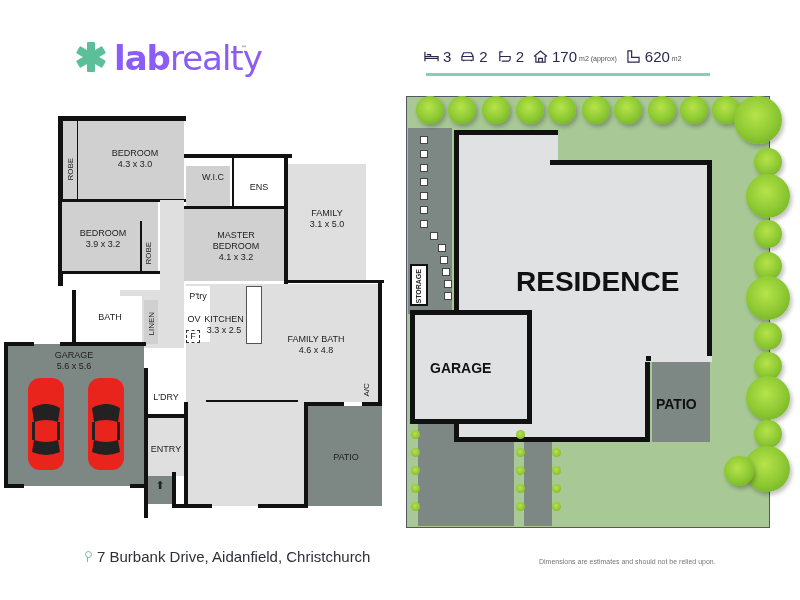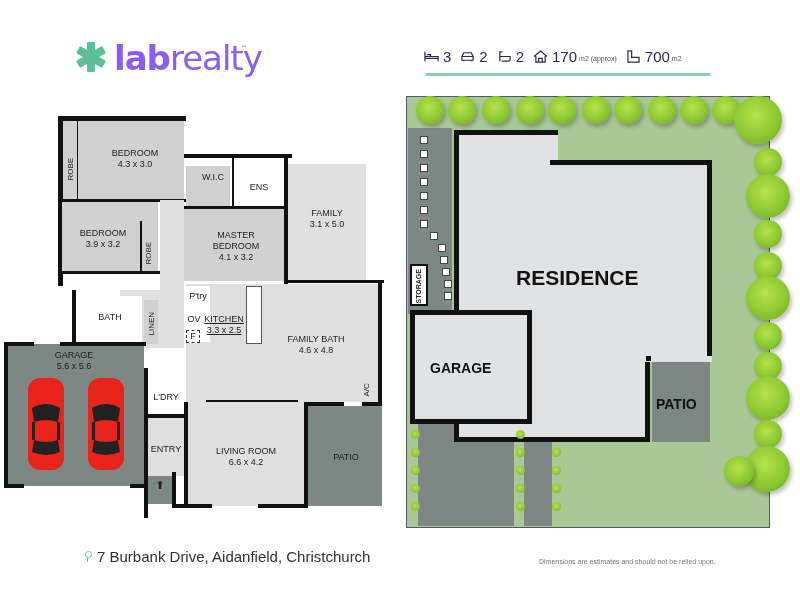--- a/index.html
+++ b/index.html
@@ -90,21 +90,21 @@
     <svg viewBox="0 0 16 14">
         <path d="M1 7L8 1l7 6M3 5v8h10V5M6 13V9h4v4" fill="none" stroke="#2a2850" stroke-width="1.3"></path>
       </svg>
     <span>170</span>
     <span class="unit">m2 (approx)</span>
   </div>
   <div class="stat">
     <svg viewBox="0 0 16 14">
         <path d="M2 1h4v7h8v5H2z" fill="none" stroke="#2a2850" stroke-width="1.3"></path>
       </svg>
-    <span>700</span>
+    <span>620</span>
     <span class="unit">m2</span>
   </div>
 </div>
 <div class="abs stats-rule"></div>
 
 <div class="abs plan">
 
   <div class="room" style="left:62px;top:12px;width:122px;height:80px;"></div>
   <div class="wall" style="left:58px;top:8px;width:128px;height:5px;"></div>
   <div class="wall" style="left:58px;top:8px;width:5px;height:170px;"></div>
@@ -138,21 +138,21 @@
   <div class="label" style="left:288px;top:100px;width:78px;"><span>FAMILY</span><br><span>3.1 x 5.0</span></div>
   <div class="wall" style="left:284px;top:172px;width:100px;height:3px;"></div>
 
   <div class="room light" style="left:186px;top:176px;width:192px;height:118px;"></div>
   <div class="wall" style="left:378px;top:172px;width:4px;height:130px;"></div>
   <div class="room white" style="left:186px;top:178px;width:24px;height:56px;"></div>
   <div class="label" style="left:184px;top:183px;width:28px;">P'try</div>
   <div class="label" style="left:184px;top:206px;width:20px;">OV</div>
   <div class="label" style="left:186px;top:222px;width:14px;border:1px dashed #333;background:#fff;">F</div>
   <div class="room white" style="left:246px;top:178px;width:16px;height:58px;border:1px solid #555;"></div>
-  <div class="label" style="left:202px;top:206px;width:44px;text-decoration:underline;"><span>KITCHEN</span><br><span>3.3 x 2.5</span></div>
+  <div class="label" style="left:202px;top:206px;width:44px;"><span>KITCHEN</span><br><span>3.3 x 2.5</span></div>
   <div class="label" style="left:276px;top:226px;width:80px;"><span>FAMILY BATH</span><br><span>4.6 x 4.8</span></div>
   <div class="vlabel" style="left:356px;top:274px;width:20px;">A/C</div>
   <div class="wall" style="left:206px;top:292px;width:92px;height:2px;"></div>
 
   <div class="wall" style="left:72px;top:182px;width:4px;height:56px;"></div>
   <div class="room white" style="left:76px;top:188px;width:66px;height:48px;"></div>
   <div class="label" style="left:90px;top:204px;width:40px;">BATH</div>
   <div class="room" style="left:144px;top:192px;width:14px;height:44px;"></div>
   <div class="vlabel" style="left:136px;top:208px;width:30px;">LINEN</div>
 
@@ -185,21 +185,20 @@
   <div class="room light" style="left:148px;top:310px;width:40px;height:58px;"></div>
   <div class="label" style="left:146px;top:336px;width:40px;">ENTRY</div>
   <div class="room dark" style="left:148px;top:368px;width:24px;height:28px;"></div>
   <div class="label" style="left:150px;top:372px;width:20px;font-size:11px;">⬆</div>
   <div class="wall" style="left:172px;top:364px;width:4px;height:36px;"></div>
 
   <div class="room light" style="left:186px;top:294px;width:118px;height:104px;"></div>
   <div class="wall" style="left:184px;top:294px;width:4px;height:106px;"></div>
   <div class="wall" style="left:172px;top:396px;width:40px;height:4px;"></div>
   <div class="wall" style="left:258px;top:396px;width:50px;height:4px;"></div>
-  <div class="label" style="left:196px;top:338px;width:100px;"><span>LIVING ROOM</span><br><span>6.6 x 4.2</span></div>
   <div class="wall" style="left:304px;top:296px;width:4px;height:104px;"></div>
 
   <div class="room dark" style="left:308px;top:298px;width:74px;height:100px;"></div>
   <div class="wall" style="left:304px;top:294px;width:40px;height:4px;"></div>
   <div class="wall" style="left:362px;top:294px;width:20px;height:4px;"></div>
   <div class="label" style="left:316px;top:344px;width:60px;">PATIO</div>
 </div>
 
 <div class="abs site">
   <div class="lawn" style="left:0;top:0;width:364px;height:432px;border:1px solid #556;"></div>
@@ -225,21 +224,21 @@
   <div class="vlabel" style="left:-8px;top:184px;width:40px;font-weight:bold;font-size:7px;">STORAGE</div>
 
   <div class="bldg" style="left:48px;top:34px;width:258px;height:312px;border-width:0;background:transparent;">
     <div class="bldg" style="left:0;top:0;width:104px;height:312px;border-right:none;"></div>
     <div class="bldg" style="left:96px;top:30px;width:162px;height:130px;border-left:none;border-bottom:none;"></div>
     <div class="bldg" style="left:96px;top:150px;width:162px;height:82px;border-left:none;border-top:none;border-bottom:none;"></div>
     <div class="bldg" style="left:96px;top:226px;width:100px;height:86px;border-left:none;border-top:none;"></div>
     <div class="bldg" style="left:96px;top:226px;width:162px;height:6px;border:none;"></div>
     <div style="position:absolute;left:192px;top:226px;width:5px;height:5px;background:#111;"></div>
   </div>
-  <div class="site-label" style="left:110px;top:170px;font-size:21px;">RESIDENCE</div>
+  <div class="site-label" style="left:110px;top:170px;font-size:28px;">RESIDENCE</div>
 
   <div class="bldg" style="left:4px;top:214px;width:122px;height:114px;"></div>
   <div class="site-label" style="left:24px;top:264px;font-size:14px;">GARAGE</div>
   <div class="site-label" style="left:250px;top:300px;font-size:14px;">PATIO</div>
 
   <div class="shrub" style="left:5px;top:334px;"></div>
     <div class="shrub" style="left:5px;top:352px;"></div>
   <div class="shrub" style="left:5px;top:370px;"></div>
     <div class="shrub" style="left:5px;top:388px;"></div>
   <div class="shrub" style="left:5px;top:406px;"></div>

